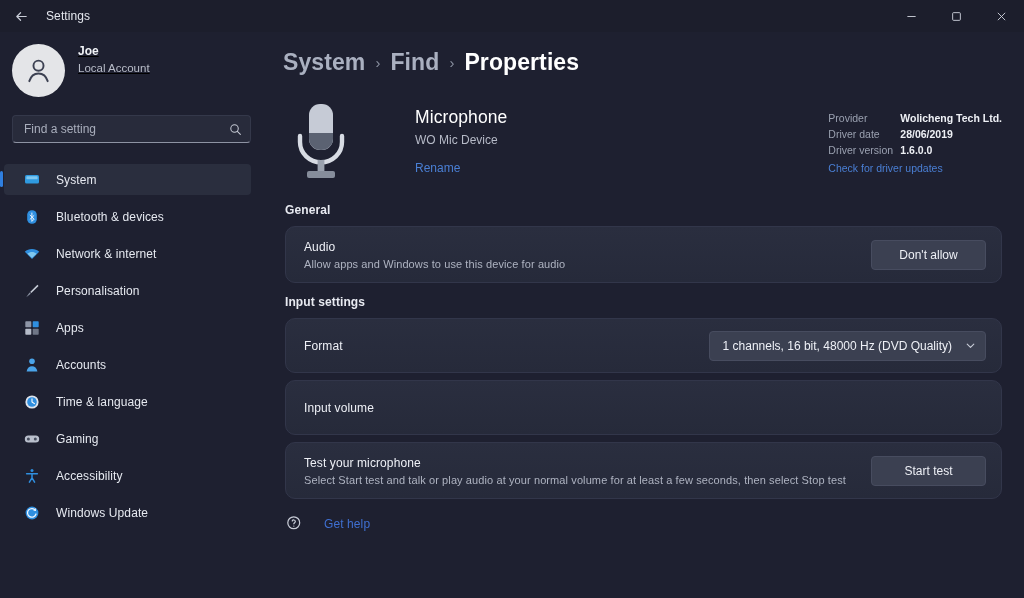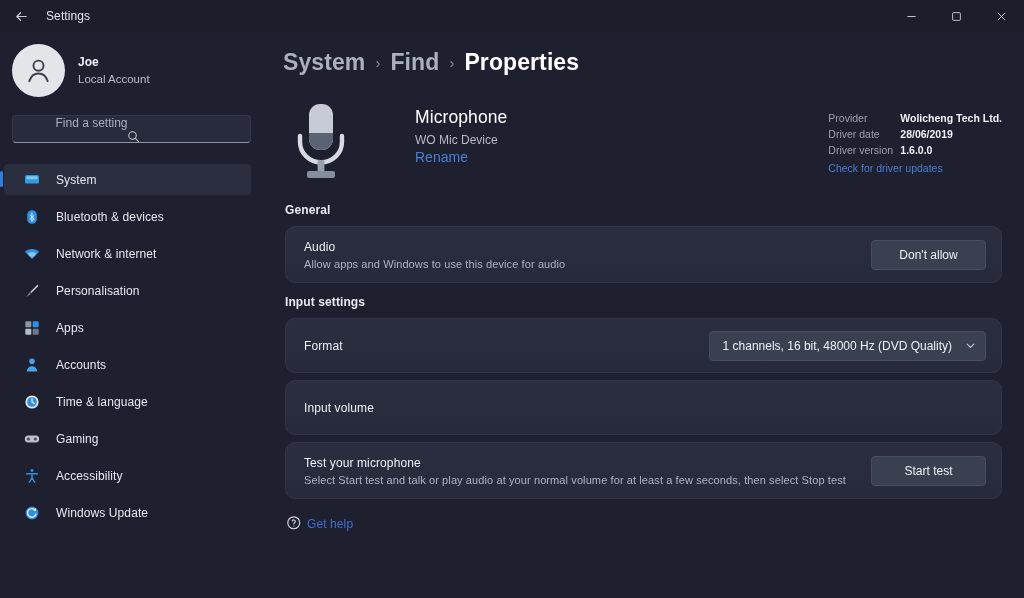--- a/index.html
+++ b/index.html
@@ -61,22 +61,22 @@
 
   
   .sidebar {
     width: 262px;
     flex: 0 0 262px;
     padding: 0 11px 0 0;
     position: relative;
   }
   .profile {
     display: flex;
-    align-items: center;
     padding: 12px 0 16px 12px;
+    text-decoration: underline;
   }
   .avatar {
     width: 53px; height: 53px;
     border-radius: 50%;
     background: #e4e5e8;
     display: flex; align-items: center; justify-content: center;
     flex: 0 0 53px;
   }
   .avatar svg { width: 31px; height: 31px; }
   .profile-text { margin-left: 13px; line-height: 1.25; }
@@ -88,21 +88,20 @@
     height: 28px;
     width: 239px;
     background: #282b3b;
     border: 1px solid #34384a;
     border-bottom: 1.5px solid #8e93a3;
     border-radius: 4px;
     display: flex;
     align-items: center;
     padding: 0 8px 0 11px;
     position: relative;
-    flex-direction: column;
   }
   .search-input {
     flex: 1 1 auto;
     background: transparent;
     border: none;
     outline: none;
     color: #d8dbe3;
     font-size: 12px;
     font-family: "Liberation Sans", sans-serif;
   }
@@ -183,23 +182,23 @@
   .mic-art {
     width: 72px; height: 88px;
     flex: 0 0 72px;
     display: flex; align-items: center; justify-content: center;
   }
   .mic-art svg { width: 64px; height: 82px; }
   .device-text { margin-left: 14px; padding-top: 8px; }
   .device-name { font-size: 17.5px; color: #ffffff; letter-spacing: .1px; }
   .device-sub { font-size: 12px; color: #b6bac7; margin-top: 5px; }
   .rename-link {
-    font-size: 14px;
+    font-size: 12px;
     color: #4a7fd4;
-    margin-top: 2px;
+    margin-top: 14px;
     display: inline-block;
   }
 
   .driver-info {
     margin-left: auto;
     padding-top: 12px;
     font-size: 10.5px;
     line-height: 1.52;
   }
   .driver-row { display: flex; }
@@ -317,21 +316,21 @@
   .gethelp {
     display: flex;
     align-items: center;
     margin: 16px 0 0 4px;
   }
   .gethelp-icon { color: #c8ccd7; display: flex; }
   .gethelp-icon svg { width: 17px; height: 17px; }
   .gethelp-label {
     color: #3f6fd1;
     font-size: 12px;
-    margin-left: 4px;
+    margin-left: 21px;
     letter-spacing: .1px;
   }
 </style>
 </head>
 <body>
 
 <div id="app">
 
   <div class="titlebar">
     <div class="back-btn">

